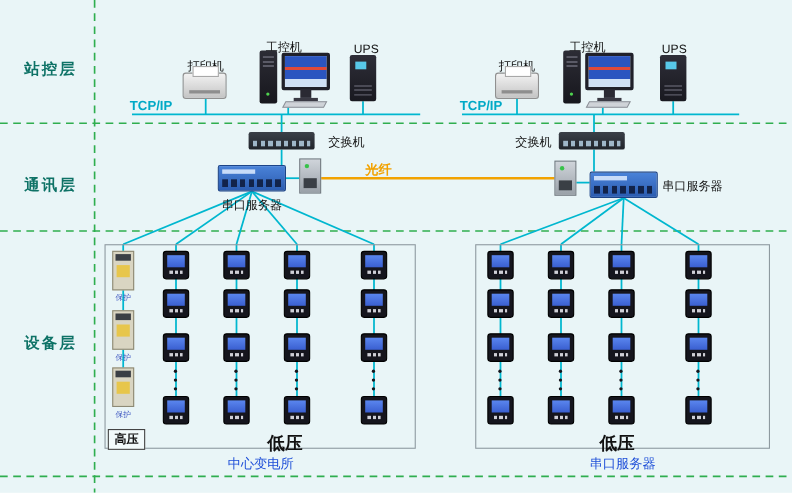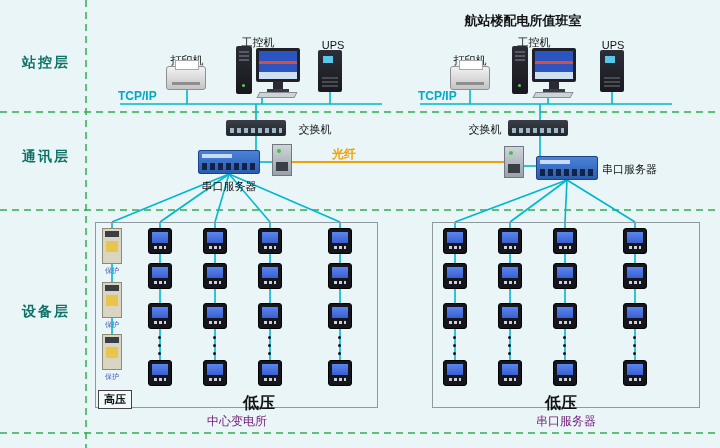--- a/index.html
+++ b/index.html
@@ -50,21 +50,21 @@
   .vdot{position:absolute;width:3px;height:3px;border-radius:50%;background:#15151c;z-index:2;}
 
   .prot{position:absolute;width:20px;height:36px;background:#d9d5c2;border:1px solid #8d8a75;z-index:2;}
   .prot::before{content:"";position:absolute;left:2px;top:2px;width:14px;height:6px;background:#3a3f45;}
   .prot::after{content:"";position:absolute;left:3px;top:12px;width:12px;height:11px;background:#e7c64b;}
   .prot-label{position:absolute;width:24px;text-align:center;font-size:7px;color:#3b55c0;z-index:2;}
 
   .equip-box{position:absolute;border:1px solid #8e9aa0;background:transparent;z-index:1;}
   .hv-box{position:absolute;border:1px solid #444;background:#f2fafb;font-size:11px;font-weight:bold;color:#111;padding:1px 5px;z-index:2;}
   .lv-label{position:absolute;font-size:16px;font-weight:bold;color:#111;z-index:2;}
-  .caption{position:absolute;font-size:12px;color:#701a75;text-align:center;z-index:2;}
+  .caption{position:absolute;font-size:12px;color:#1d4ed8;text-align:center;z-index:2;}
 </style>
 </head>
 <body>
 
 <div class="stage" id="stage">
 
   <svg class="wires" width="720" height="448" viewBox="0 0 720 448">
     <g stroke="#2fae4f" stroke-width="1.5" stroke-dasharray="7 5" fill="none">
       <path d="M86 0 V448"></path>
       <path d="M0 112 H720"></path>
@@ -104,24 +104,23 @@
         <path d="M510 222 V380"></path>
         <path d="M565 222 V380"></path>
         <path d="M635 222 V380"></path>
     </g>
     <g stroke="#f2a200" stroke-width="2.2" fill="none">
       <path d="M292 162 H504"></path>
     </g>
   </svg>
 
   <div class="layer-label" style="top:54px;">站控层</div>
-  <div class="layer-label" style="top:148px;font-family:Liberation Serif, serif;">通讯层</div>
+  <div class="layer-label" style="top:160px;font-family:Liberation Serif, serif;">通讯层</div>
   <div class="layer-label" style="top:303px;">设备层</div>
 
-  <div class="room-title" style="left:438px;top:12px;">航站楼配电所值班室</div>
 
   <div class="dev-label" style="left:167px;top:53px;width:40px;">打印机</div>
   <div class="printer" style="left:166px;top:66px;"></div>
   <div class="dev-label" style="left:238px;top:35px;width:40px;">工控机</div>
   <div class="tower" style="left:236px;top:46px;"></div>
   <div class="monitor" style="left:256px;top:48px;"></div>
   <div class="keyboard" style="left:258px;top:92px;"></div>
   <div class="dev-label" style="left:318px;top:39px;width:30px;">UPS</div>
   <div class="ups" style="left:318px;top:50px;"></div>
   <div class="tcpip" style="left:118px;top:89px;">TCP/IP</div>

